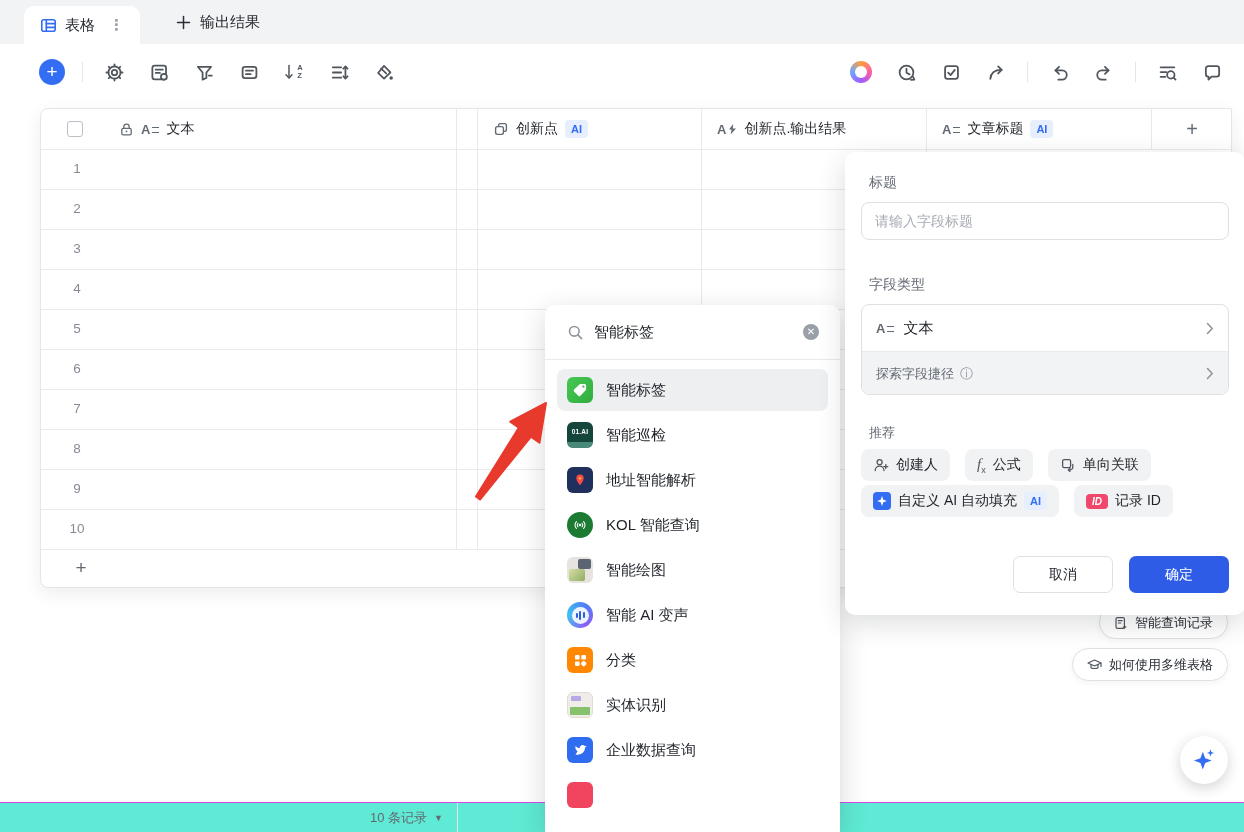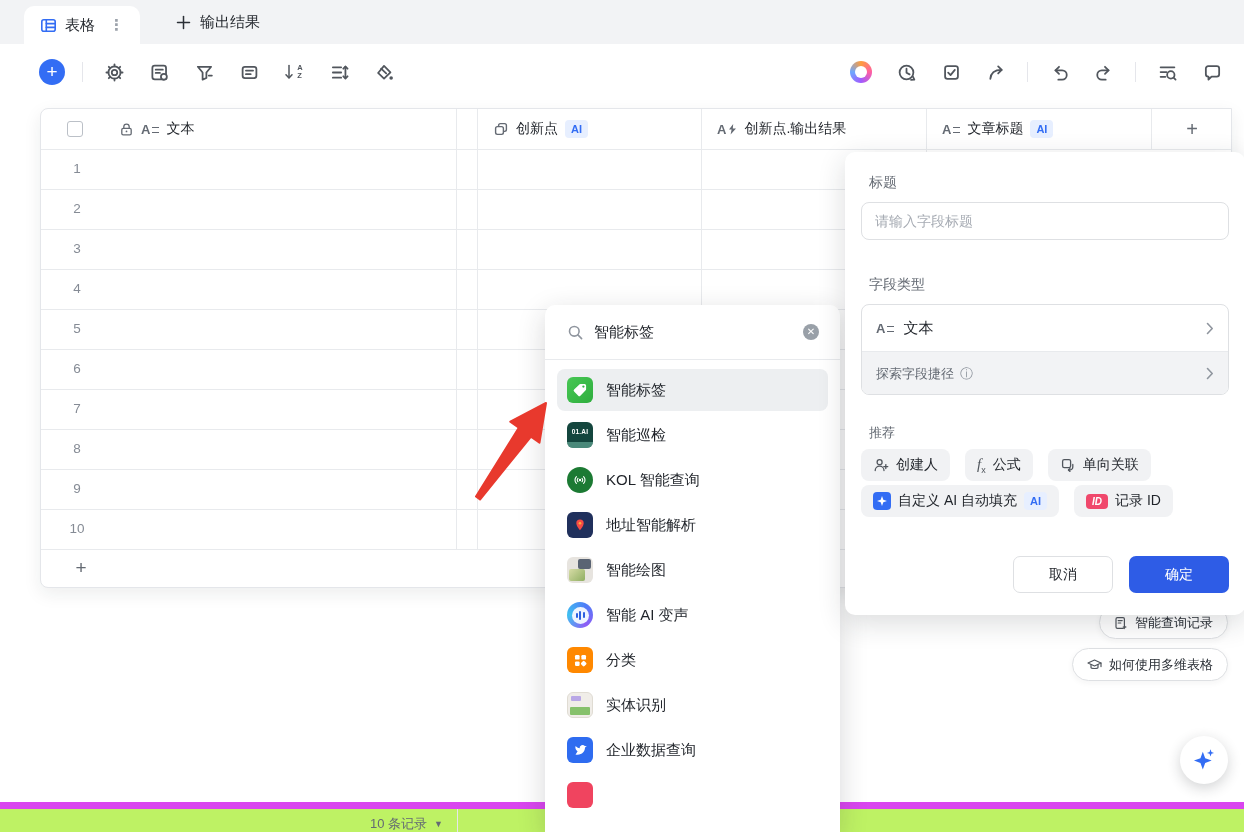--- a/index.html
+++ b/index.html
@@ -28,21 +28,21 @@
 .hcell{position:absolute;top:0;height:40px;display:flex;align-items:center;gap:7px;font-size:14px;color:#1f2329}
 .rownum{position:absolute;left:22px;width:28px;height:40px;line-height:40px;text-align:center;font-size:13.5px;color:#858b95;cursor:pointer}
 .cbx{width:16px;height:16px;border:1.5px solid #bbc0c7;border-radius:3px;background:#fff;cursor:pointer}
 .aicon{display:inline-flex;align-items:center;gap:2px;color:#646a73}
 .aicon .a{font-size:13px;font-weight:700;line-height:1}
 .aicon .eq{width:7px;height:6px;border-top:1.6px solid currentColor;border-bottom:1.6px solid currentColor;margin-top:2px}
 .aib{background:#e7efff;color:#336df4;font-size:11px;font-weight:700;height:18px;line-height:18px;padding:0 6px;border-radius:4px}
 .plus{color:#646a73;font-size:20px;font-weight:300;cursor:pointer}
 .addrow{position:absolute;left:20px;top:440px;width:40px;height:38px;display:flex;align-items:center;justify-content:center}
 
-.botbar{position:absolute;left:0;top:802px;width:1244px;height:30px;background:#bef264;border-top:7px solid #d946ef;z-index:5}
+.botbar{position:absolute;left:0;top:802px;width:1244px;height:30px;background:#5eead4;border-top:1px solid #d946ef;z-index:5}
 .reccount{position:absolute;left:303px;top:0;width:140px;height:30px;display:flex;align-items:center;justify-content:flex-end;gap:7px;font-size:13px;color:#646a73;cursor:pointer}
 .caret{font-size:9px;color:#646a73}
 .botsep{position:absolute;left:457px;top:0;width:1px;height:30px;background:#e5e6eb}
 
 .spanel{position:absolute;left:545px;top:305px;width:295px;height:527px;background:#fff;border-radius:10px 10px 0 0;box-shadow:0 8px 28px rgba(31,35,41,.18);z-index:30;overflow:hidden}
 .srow{position:absolute;left:0;top:0;width:100%;height:55px;border-bottom:1px solid #e8eaed;display:flex;align-items:center;padding:0 22px;gap:10px}
 .sinput{border:none;outline:none;flex:1;font-size:15px;color:#1f2329;font-family:inherit;background:transparent}
 .sclear{width:16px;height:16px;border-radius:50%;background:#99a0a8;color:#fff;font-size:10px;line-height:16px;text-align:center;cursor:pointer;flex:none}
 .plist{position:absolute;left:0;top:64px;width:100%;padding:0 12px}
 .pitem{height:42px;margin-bottom:3px;display:flex;align-items:center;gap:13px;padding:0 10px;border-radius:8px;font-size:15px;color:#1f2329;cursor:pointer}
@@ -365,36 +365,36 @@
         <span>智能标签</span>
       </div>
       <div class="pitem">
         <span class="ico ico-01ai">
             <b>01.AI</b>
             <i></i>
           </span>
         <span>智能巡检</span>
       </div>
       <div class="pitem">
+        <span class="ico ico-addr">
+          <svg width="16" height="16" viewBox="0 0 16 16">
+              <path fill="#f54a45" d="M8 2.6 a3.7 3.7 0 0 1 3.7 3.7 c0 2.7 -3.7 7 -3.7 7 S4.3 9 4.3 6.3 A3.7 3.7 0 0 1 8 2.6 Z"></path>
+              <circle cx="8" cy="6.3" r="1.3" fill="#ffb03a"></circle>
+            </svg>
+        </span>
+        <span>地址智能解析</span>
+      </div>
+      <div class="pitem">
         <span class="ico ico-kol">
           <svg width="16" height="16" viewBox="0 0 16 16" style="stroke:#fff;fill:none;stroke-width:1.1;stroke-linecap:round">
               <circle cx="8" cy="8" r="1.2" fill="#fff" stroke="none"></circle>
               <path d="M4.4 4.6 a4.8 4.8 0 0 0 0 6.8 M11.6 4.6 a4.8 4.8 0 0 1 0 6.8 M6 6.3 a2.4 2.4 0 0 0 0 3.4 M10 6.3 a2.4 2.4 0 0 1 0 3.4"></path>
             </svg>
         </span>
         <span>KOL 智能查询</span>
-      </div>
-      <div class="pitem">
-        <span class="ico ico-addr">
-          <svg width="16" height="16" viewBox="0 0 16 16">
-              <path fill="#f54a45" d="M8 2.6 a3.7 3.7 0 0 1 3.7 3.7 c0 2.7 -3.7 7 -3.7 7 S4.3 9 4.3 6.3 A3.7 3.7 0 0 1 8 2.6 Z"></path>
-              <circle cx="8" cy="6.3" r="1.3" fill="#ffb03a"></circle>
-            </svg>
-        </span>
-        <span>地址智能解析</span>
       </div>
       <div class="pitem">
         <span class="ico ico-draw">
             <span class="p1"></span>
             <span class="p2"></span>
           </span>
         <span>智能绘图</span>
       </div>
       <div class="pitem">
         <span class="ico ico-voice">

